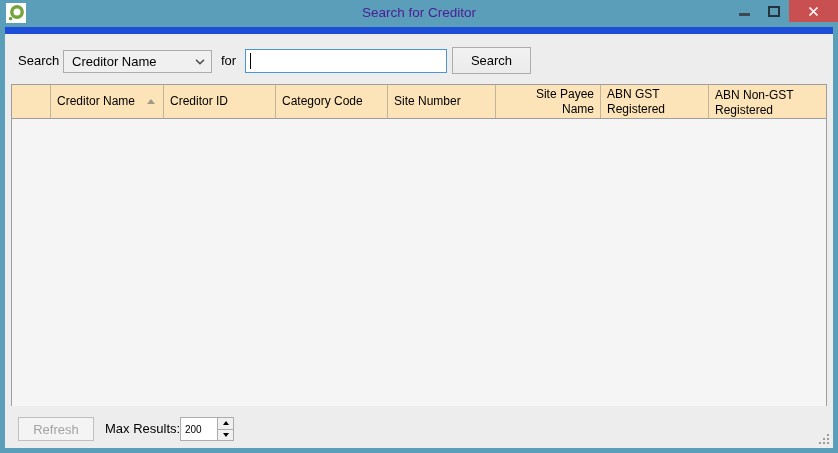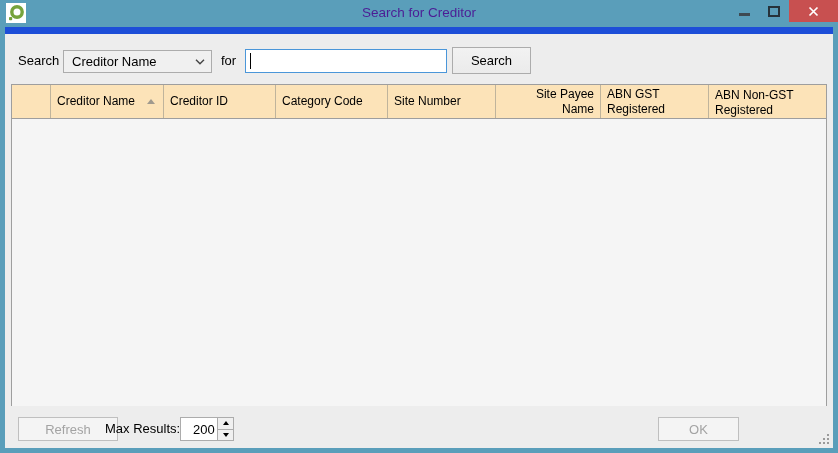--- a/index.html
+++ b/index.html
@@ -36,24 +36,24 @@
   .grid-header { display:flex; height:34px; background:#FCE3B8; border-bottom:1px solid #9E9E9E; }
   .hcell { flex:none; display:flex; align-items:center; padding:1px 6px; font-size:12px; line-height:1.2; color:#000; border-right:1px solid #BFB49C; cursor:pointer; overflow:hidden; }
   .hcell:last-child { border-right:none;align-items:flex-end; }
   .c0{width:39px;} .c1{width:113px;} .c2{width:112px;} .c3{width:112px;text-align:center;}
   .c4{width:108px;} .c5{width:105px;text-align:right;} .c6{width:108px;} .c7{width:117px;}
   .sort-asc { width:0; height:0; border-left:4px solid transparent; border-right:4px solid transparent; border-bottom:5px solid #A09A8E; margin-left:auto; margin-right:2px; }
   .grid-body { height:287px; background:#F5F5F5; }
 
   
   .foot-btn { position:absolute; top:383px; height:24px; }
-  .refresh-btn { left:13px; width:100px; color:#A3A3A3; border-color:#BFBFBF; background:#F4F4F4; }
+  .refresh-btn { left:13px; width:76px; color:#A3A3A3; border-color:#BFBFBF; background:#F4F4F4; }
   .maxres-label { left:100px; top:384px;text-align:center; }
   .spinner { position:absolute; left:175px; top:383px; width:54px; height:24px; background:#FFFFFF; border:1px solid #ACACAC; display:flex; }
-  .spin-value { flex:1; border:none; outline:none; font-size:13px; font-family:inherit; padding-left:12px; width:36px; background:transparent; }
+  .spin-value { flex:1; border:none; outline:none; font-size:10px; font-family:inherit; padding-left:4px; width:36px; background:transparent; }
   .spin-btns { width:16px; border-left:1px solid #ACACAC; display:flex; flex-direction:column; }
   .spin-up,.spin-down { flex:1; background:#F0F0F0; display:flex; align-items:center; justify-content:center; cursor:pointer; }
   .spin-up { border-bottom:1px solid #ACACAC; }
   .tri-up { width:0; height:0; border-left:3px solid transparent; border-right:3px solid transparent; border-bottom:4px solid #000; }
   .tri-down { width:0; height:0; border-left:3px solid transparent; border-right:3px solid transparent; border-top:4px solid #000; }
   .ok-btn { left:653px; width:81px; color:#A3A3A3; border-color:#BFBFBF; background:#F4F4F4; }
   .cancel-btn { left:741px; width:81px; border:1px solid #3C3C3C; }
   .resize-grip { position:absolute; right:2px; bottom:2px; }
 </style>
 </head>
@@ -136,21 +136,20 @@
       <input class="spin-value" value="200" style="">
       <div class="spin-btns">
         <div class="spin-up">
             <span class="tri-up"></span>
           </div>
         <div class="spin-down">
             <span class="tri-down"></span>
           </div>
       </div>
     </div>
-    <button class="btn foot-btn ok-btn" disabled="">OK</button>
 
     <svg class="resize-grip" width="13" height="13" viewBox="0 0 13 13">
       <rect x="9" y="9" width="2" height="2" fill="#9A9A9A"></rect>
       <rect x="5" y="9" width="2" height="2" fill="#9A9A9A"></rect>
       <rect x="1" y="9" width="2" height="2" fill="#9A9A9A"></rect>
       <rect x="9" y="5" width="2" height="2" fill="#9A9A9A"></rect>
       <rect x="9" y="1" width="2" height="2" fill="#9A9A9A"></rect>
       <rect x="5" y="5" width="2" height="2" fill="#9A9A9A"></rect>
     </svg>
 

